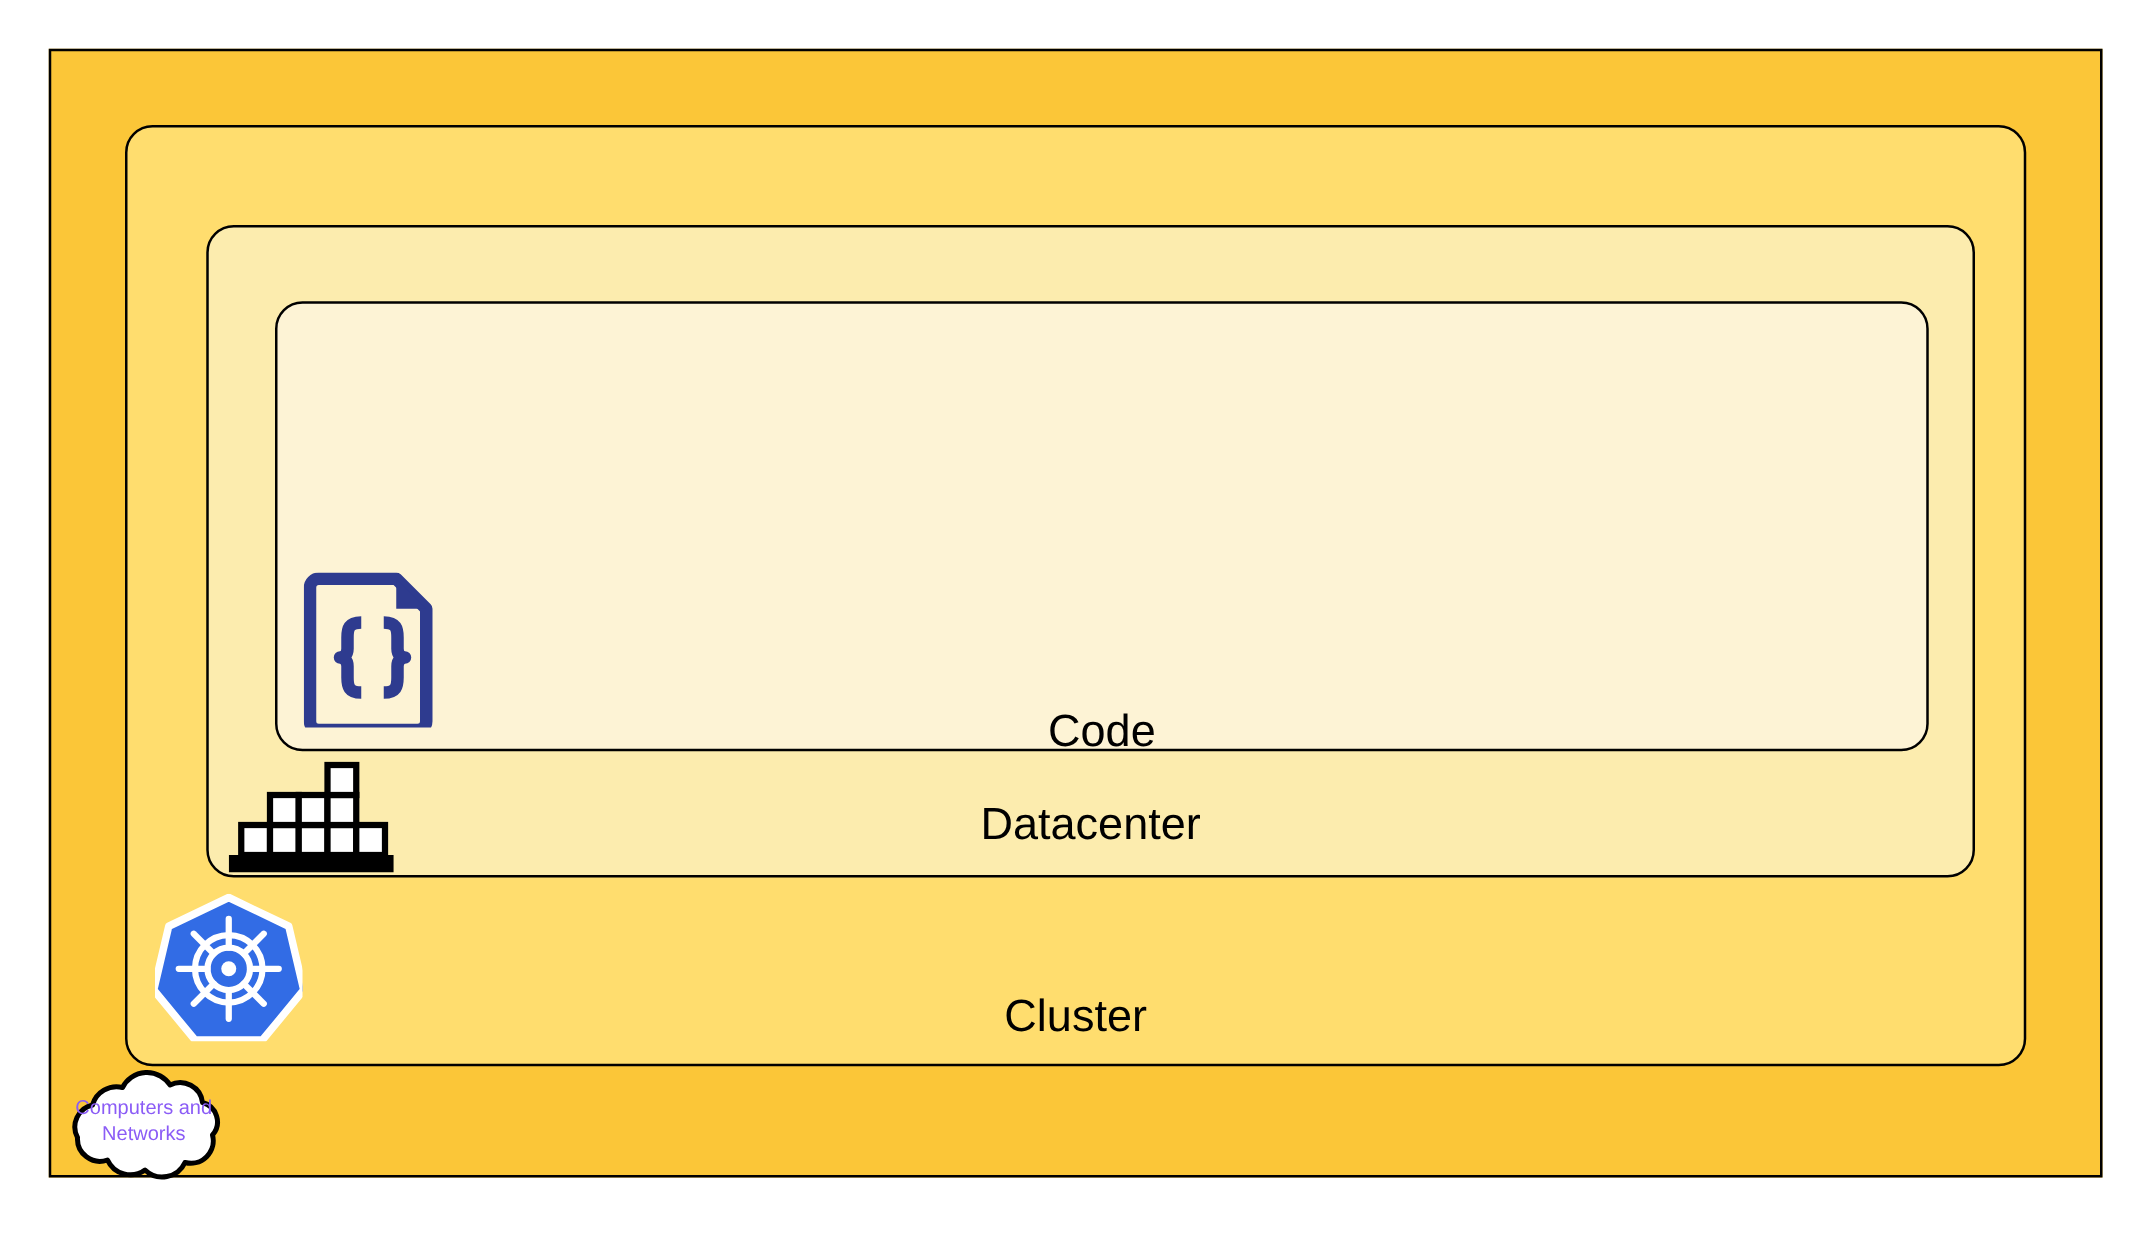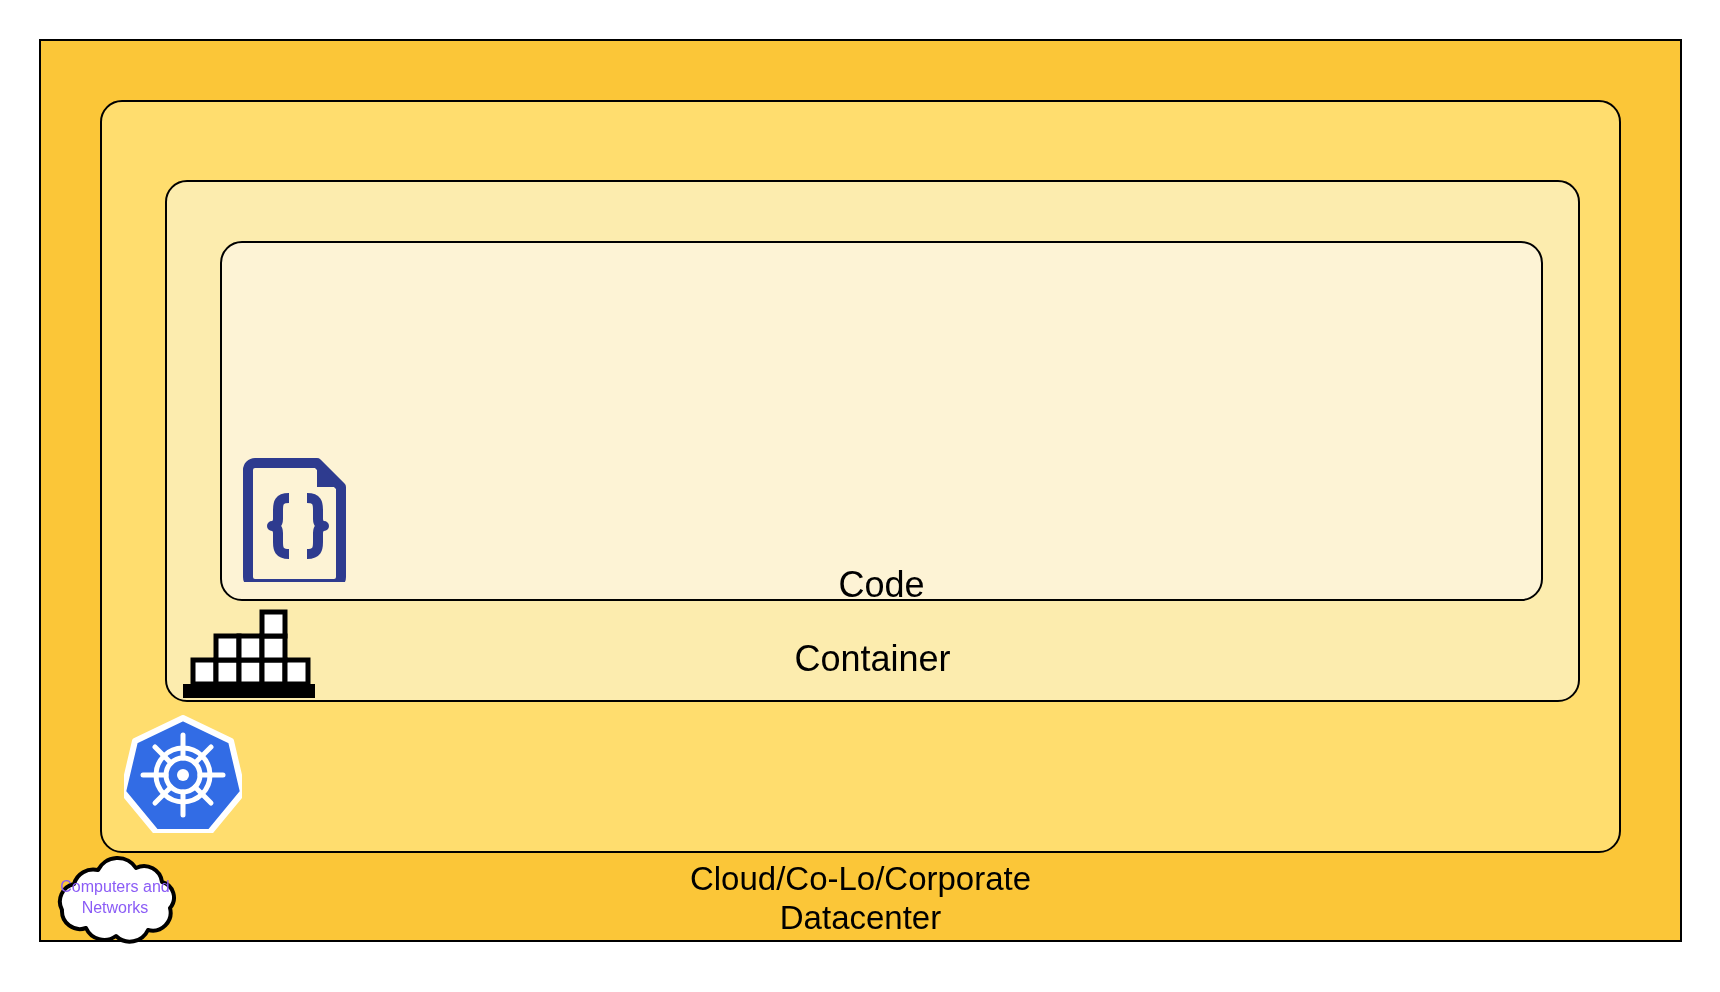--- a/index.html
+++ b/index.html
@@ -221,19 +221,18 @@
                a20 20 0 0 1 -30 -8
                a18 18 0 0 1 -24 -18
                a18 18 0 0 1 12 -26 z" fill="#ffffff" stroke="#000000" stroke-width="4" stroke-linejoin="round"></path>
     </svg>
   </div>
   <div class="cloud-text">Computers and
 Networks</div>
 
   <div class="layer-label label-code">Code</div>
 
-  <div class="layer-label label-container">Container</div>
-
-
-  <div class="layer-label label-datacenter">Cloud/Co-Lo/Corporate
-Datacenter</div>
+  <div class="layer-label label-container">Datacenter</div>
+
+  <div class="layer-label label-cluster">Cluster</div>
+
 
 </div>
 
 </body></html>

